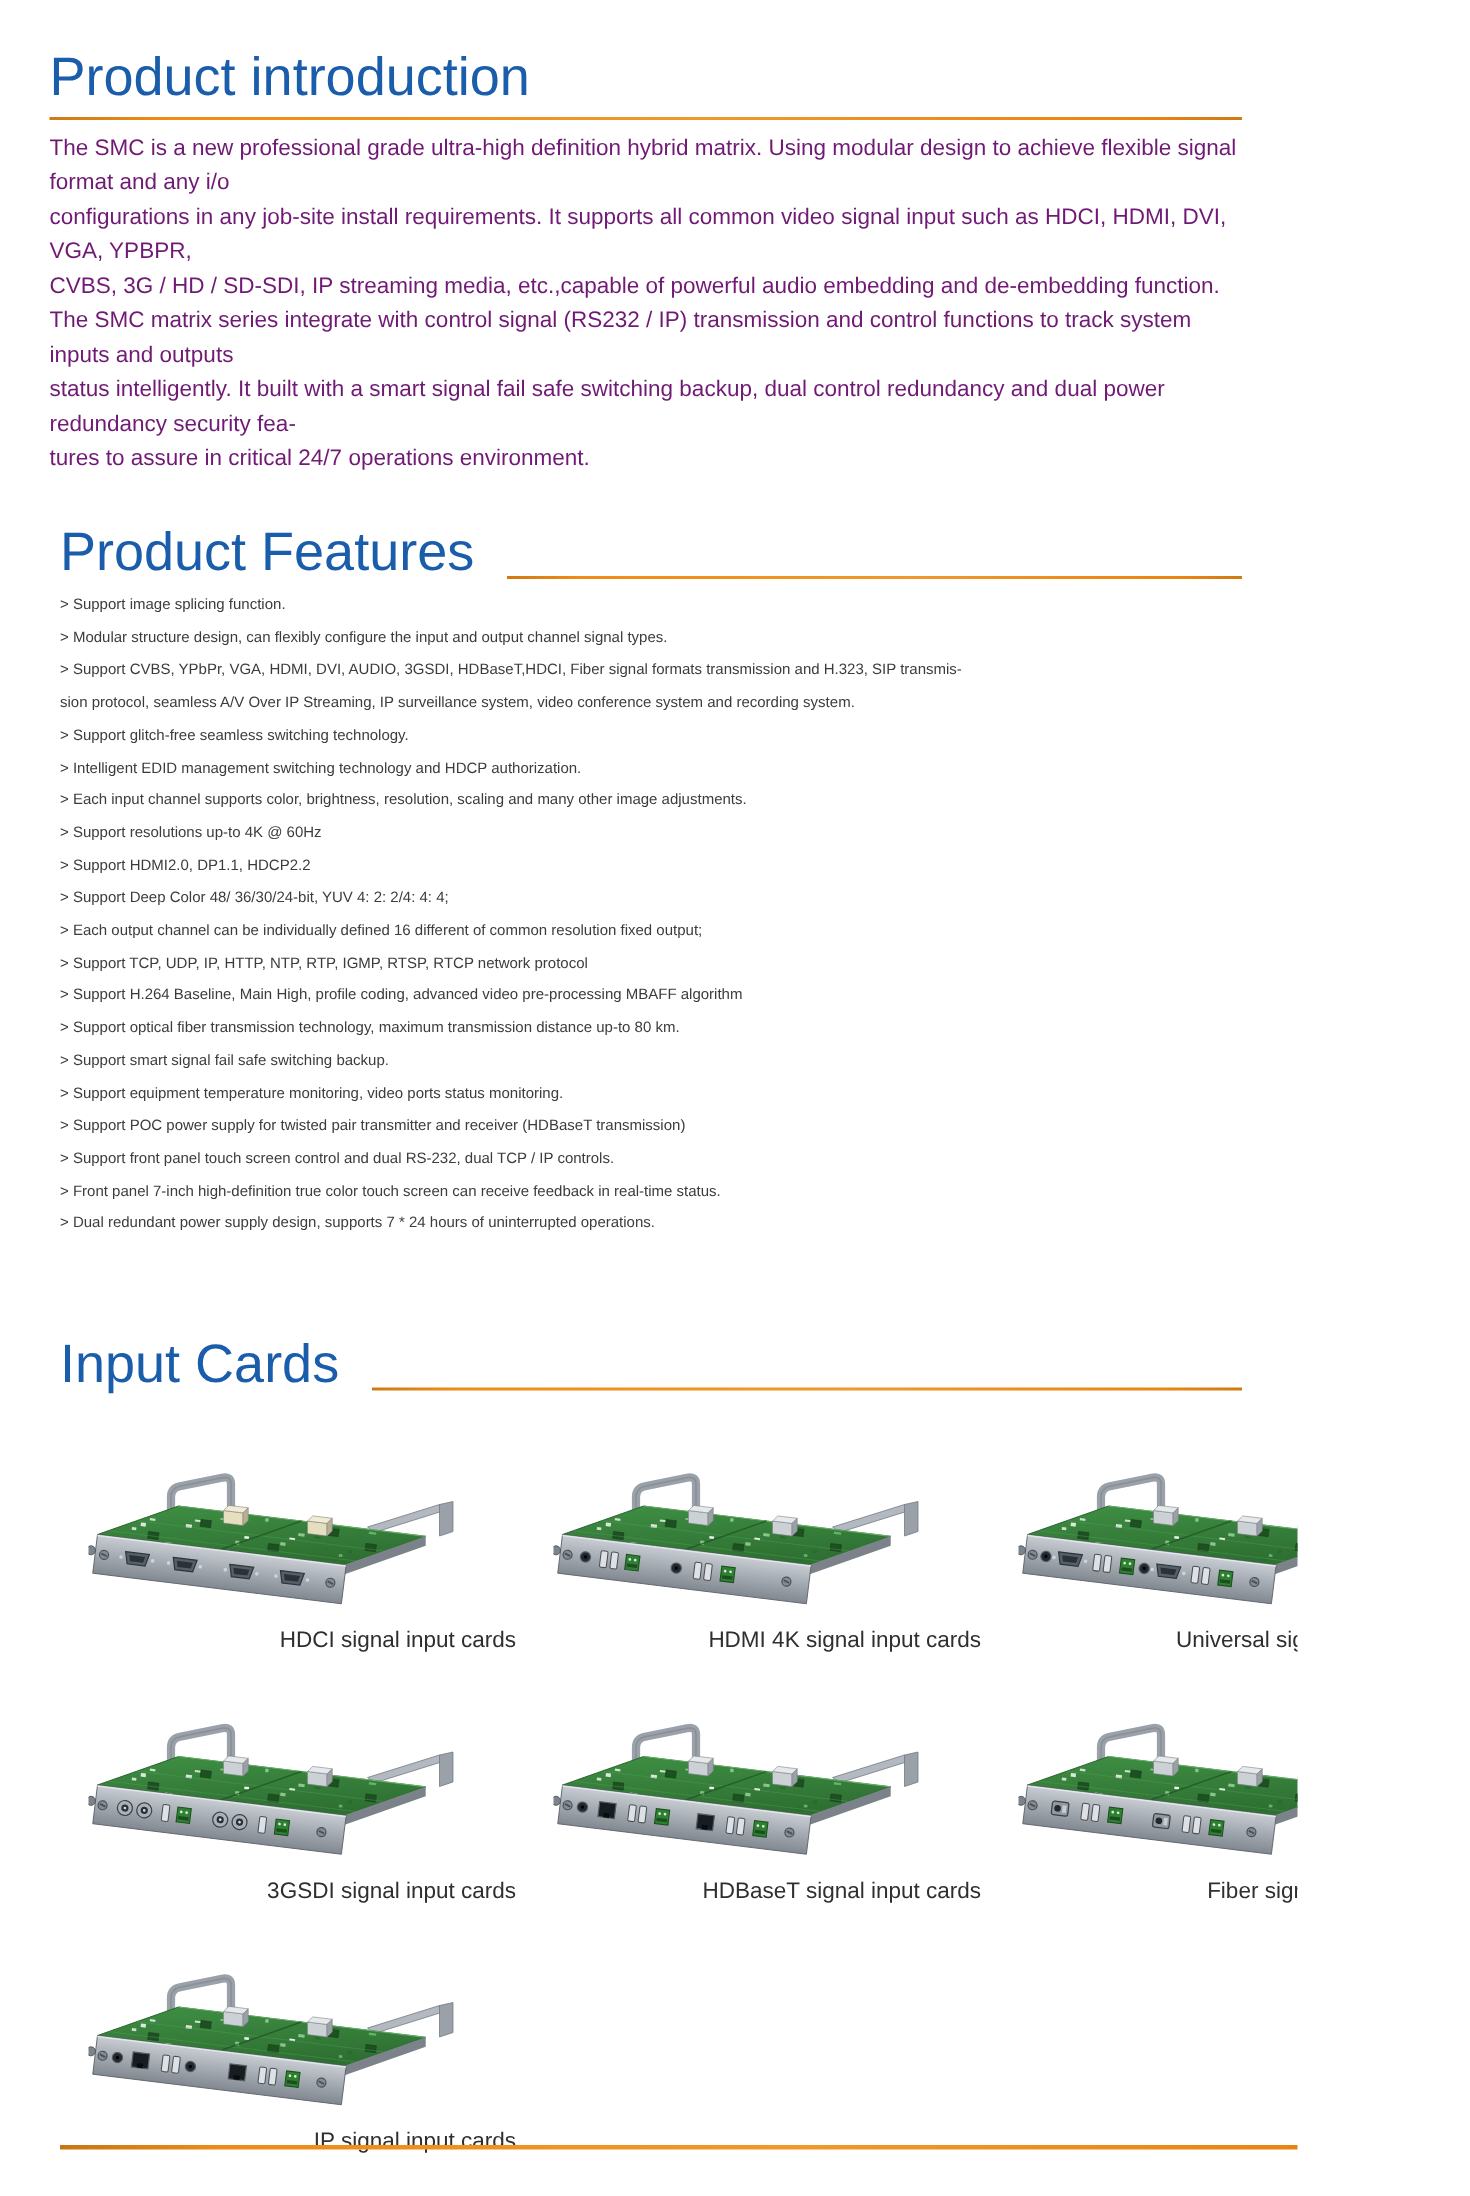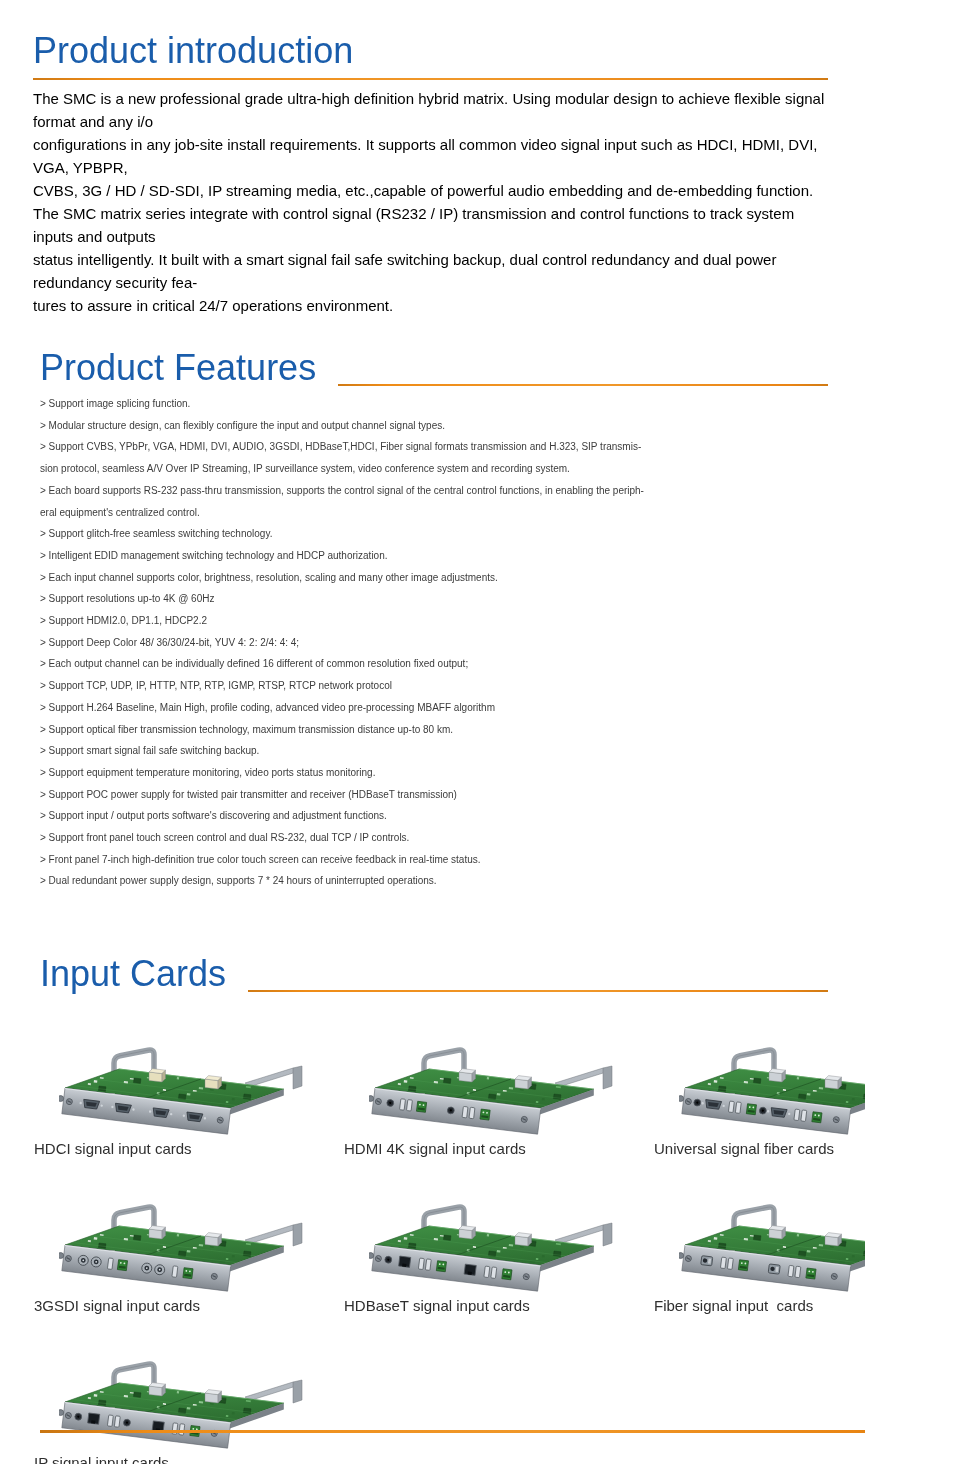--- a/index.html
+++ b/index.html
@@ -25,21 +25,21 @@
   .rule{
     height:2px;
     background:linear-gradient(90deg,#d07a14,#ef8c17 10%,#f0982a 55%,#ea8414 92%,#d07a14);
   }
   .intro-rule{margin-top:9px;}
   .body-text{
     font-size:15px;
     line-height:23px;
     margin:0;
     white-space:pre-line;
-    color:#000000;
+    color:#701a75;
   }
   .body-text.first{margin-top:7px;}
   .hrow{display:flex;align-items:flex-end;}
   .hrow .rule{flex:1;margin-left:22px;}
   .features-sec{margin:33px 0 0 7px;}
   .features-list{list-style:none;margin:7px 0 0 0;padding:0;}
   .feature{
     font-size:10px;
     line-height:21.7px;
     white-space:pre-line;
@@ -50,21 +50,22 @@
     margin:50px 0 0 -6px;
     display:grid;
     grid-template-columns:310px 310px 310px;
     row-gap:42px;
   }
   .cards-grid figure{margin:0;}
   .card-img{width:260px;height:98px;margin:0 auto;}
   .card-img svg{display:block;}
   .caption{
     display:block;
-    text-align:left;
+    margin-top:10px;
+    text-align:right;
     font-size:15px;
     color:#2f2f2f;
     white-space:pre-wrap;
   }
   .footer-rule{
     position:absolute;
     left:40px;top:1430px;
     width:905px;height:3px;
     background:linear-gradient(90deg,#c87512,#ee8c17 12%,#f0982a 55%,#e98513 90%,#c87512);
   }
@@ -105,36 +106,33 @@
   <section class="features-sec">
     <div class="hrow">
       <h1 class="sec-title">Product Features</h1>
       <div class="rule"></div>
     </div>
     <ul class="features-list" id="features-list">
         <li class="feature">&gt; Support image splicing function.</li>
         <li class="feature">&gt; Modular structure design, can flexibly configure the input and output channel signal types.</li>
         <li class="feature">&gt; Support CVBS, YPbPr, VGA, HDMI, DVI, AUDIO, 3GSDI, HDBaseT,HDCI, Fiber signal formats transmission and H.323, SIP transmis-
 sion protocol, seamless A/V Over IP Streaming, IP surveillance system, video conference system and recording system.</li>
-        <li class="feature">&gt; Each board supports RS-232 pass-thru transmission, supports the control signal of the central control functions, in enabling the periph-
-eral equipment's centralized control.</li>
         <li class="feature">&gt; Support glitch-free seamless switching technology.</li>
         <li class="feature">&gt; Intelligent EDID management switching technology and HDCP authorization.</li>
         <li class="feature">&gt; Each input channel supports color, brightness, resolution, scaling and many other image adjustments.</li>
         <li class="feature">&gt; Support resolutions up-to 4K @ 60Hz</li>
         <li class="feature">&gt; Support HDMI2.0, DP1.1, HDCP2.2</li>
         <li class="feature">&gt; Support Deep Color 48/ 36/30/24-bit, YUV 4: 2: 2/4: 4: 4;</li>
         <li class="feature">&gt; Each output channel can be individually defined 16 different of common resolution fixed output;</li>
         <li class="feature">&gt; Support TCP, UDP, IP, HTTP, NTP, RTP, IGMP, RTSP, RTCP network protocol</li>
         <li class="feature">&gt; Support H.264 Baseline, Main High, profile coding, advanced video pre-processing MBAFF algorithm</li>
         <li class="feature">&gt; Support optical fiber transmission technology, maximum transmission distance up-to 80 km.</li>
         <li class="feature">&gt; Support smart signal fail safe switching backup.</li>
         <li class="feature">&gt; Support equipment temperature monitoring, video ports status monitoring.</li>
         <li class="feature">&gt; Support POC power supply for twisted pair transmitter and receiver (HDBaseT transmission)</li>
-        <li class="feature">&gt; Support input / output ports software's discovering and adjustment functions.</li>
         <li class="feature">&gt; Support front panel touch screen control and dual RS-232, dual TCP / IP controls.</li>
         <li class="feature">&gt; Front panel 7-inch high-definition true color touch screen can receive feedback in real-time status.</li>
         <li class="feature">&gt; Dual redundant power supply design, supports 7 * 24 hours of uninterrupted operations.</li>
       </ul>
   </section>
 
   <section class="cards-sec">
     <div class="hrow">
       <h1 class="sec-title">Input Cards</h1>
       <div class="rule"></div>

